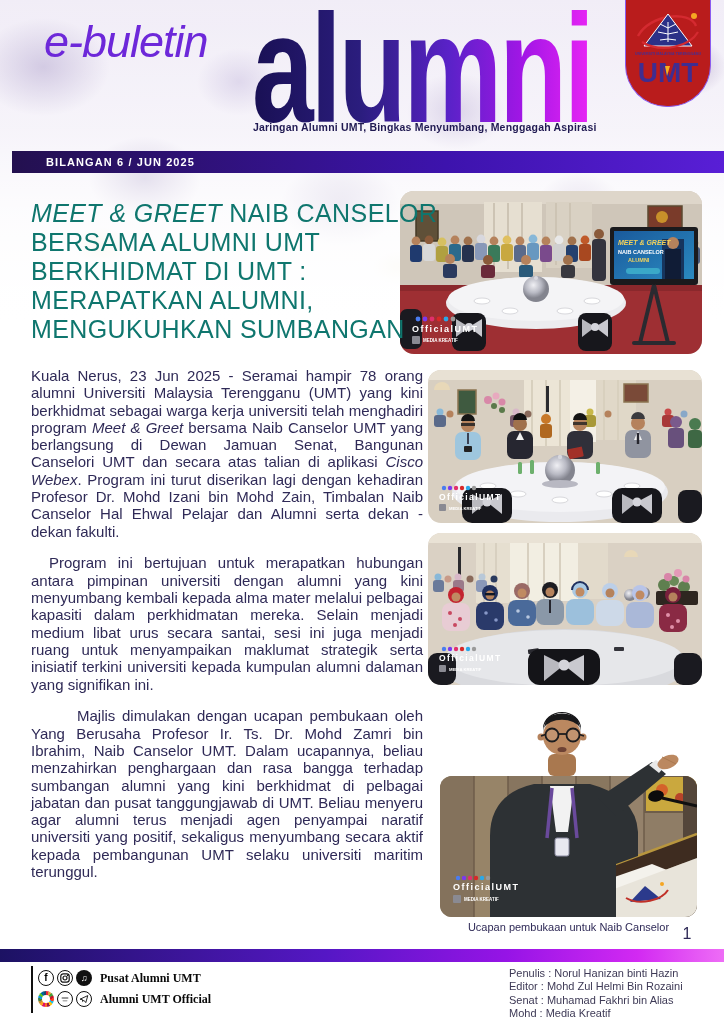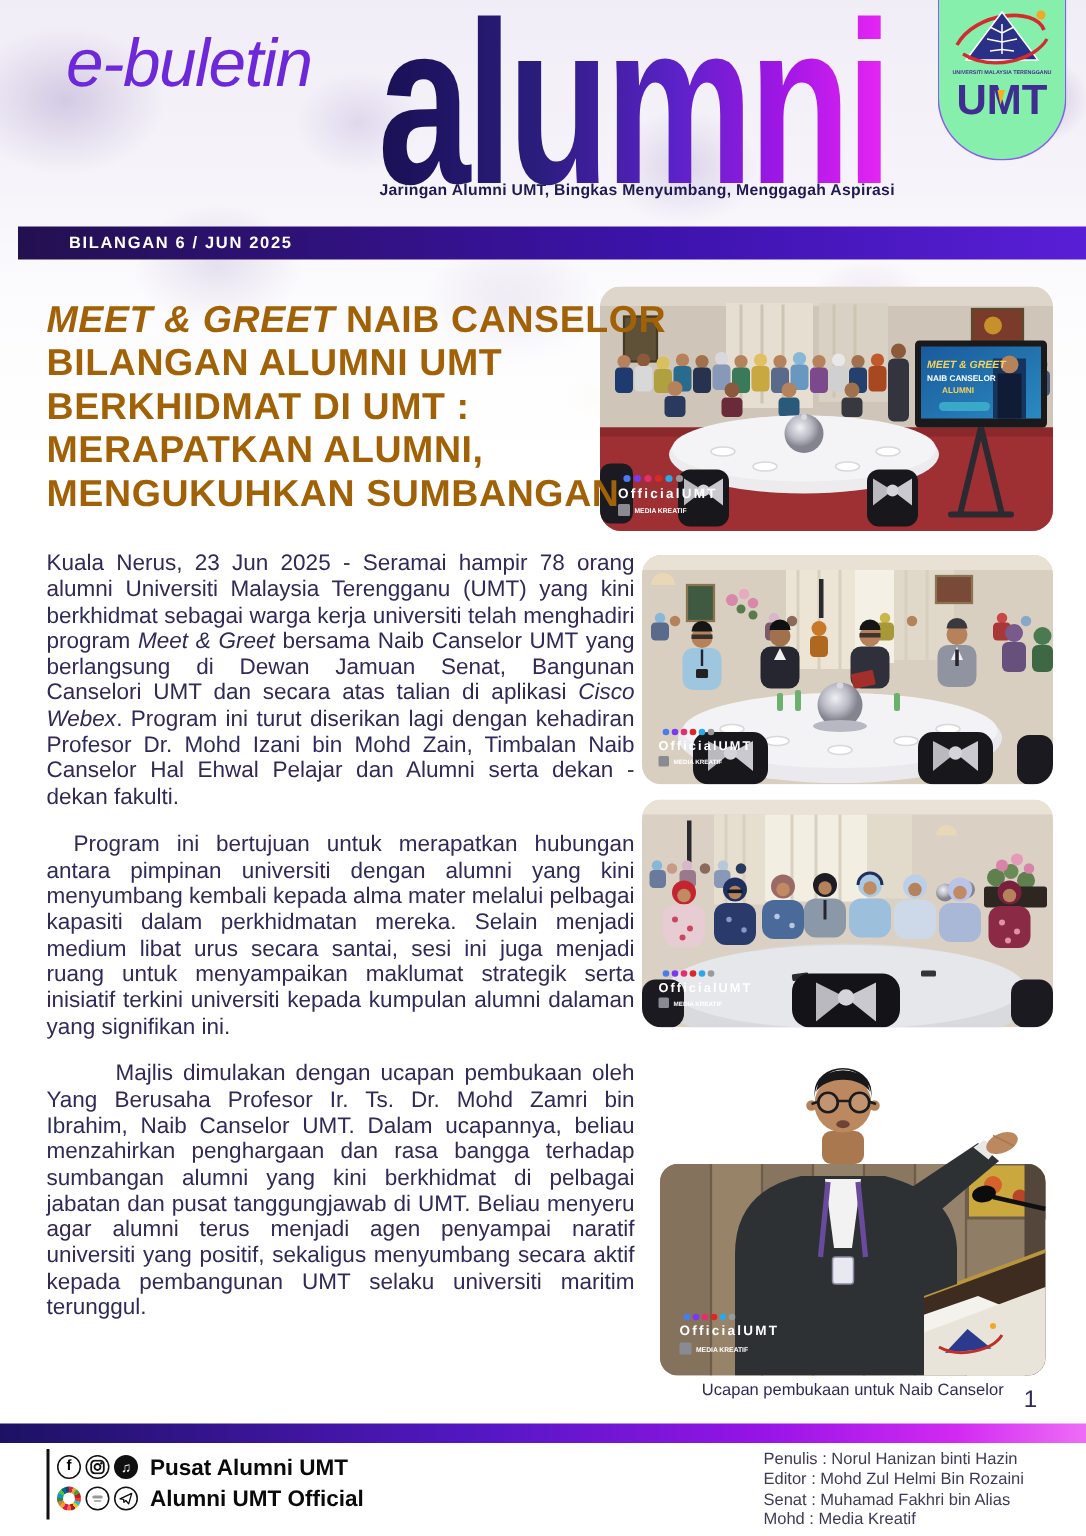--- a/index.html
+++ b/index.html
@@ -23,30 +23,30 @@
       background:linear-gradient(180deg,rgba(255,255,255,.42) 0%,rgba(255,255,255,.46) 34%,
                  rgba(255,255,255,.78) 58%,#ffffff 86%);}
   .brand-small{position:absolute;left:44px;top:16px;font-size:45px;font-weight:normal;
       font-style:italic;color:#6d28d9;letter-spacing:-1px;z-index:3;}
   .brand-big{position:absolute;left:252px;top:-8px;font-size:154px;line-height:1;
       font-weight:bold;letter-spacing:-4px;transform:scaleX(.72);transform-origin:left top;
       color:#4a1fb0;background:linear-gradient(90deg,#191054 0%,#2b1d7e 32%,#5a22c8 58%,#a316e6 80%,#ea25f5 100%);
       -webkit-background-clip:text;background-clip:text;-webkit-text-fill-color:transparent;z-index:3;}
   .tagline{position:absolute;left:253px;top:121px;font-size:10.5px;font-weight:bold;
       color:#201a52;letter-spacing:.2px;z-index:3;}
-  .logo-pill{position:absolute;right:13px;top:0;width:84px;height:106px;background:#86efac;
+  .logo-pill{position:absolute;right:13px;top:0;width:84px;height:106px;background:#b91c1c;
       border:1.5px solid #8a5cf0;border-top:none;border-radius:0 0 42px 42px;z-index:4;
-      display:flex;align-items:flex-start;justify-content:center;}
+      display:flex;align-items:center;justify-content:center;}
   .issue-bar{position:absolute;left:12px;top:151px;width:724px;height:22px;z-index:4;
       background:linear-gradient(90deg,#23104f 0%,#3d13ad 60%,#5a1fd8 100%);
       color:#fff;font-size:11px;font-weight:bold;letter-spacing:1.1px;line-height:22px;
       padding-left:34px;box-sizing:border-box;}
   
   .headline{position:absolute;left:31px;top:199px;width:452px;z-index:6;
-      font-size:25px;line-height:29px;font-weight:bold;color:#a16207;letter-spacing:.4px;}
+      font-size:25px;line-height:29px;font-weight:normal;color:#0f766e;letter-spacing:.4px;}
   
   .photo{position:absolute;overflow:hidden;border-radius:13px;}
   .photo svg{display:block;width:100%;height:100%;}
   .photo-main{left:400px;top:191px;width:302px;height:163px;border-radius:14px;z-index:2;}
   .photo-a{left:428px;top:370px;width:274px;height:153px;}
   .photo-b{left:428px;top:533px;width:274px;height:152px;}
   .speaker-wrap{position:absolute;left:440px;top:706px;width:257px;height:211px;z-index:2;}
   .speaker-wrap svg{display:block;width:100%;height:100%;}
   
   .article{position:absolute;left:31px;top:367px;width:392px;font-size:15px;
@@ -71,21 +71,21 @@
   .soc .glyph{font-size:10px;font-weight:bold;line-height:1;}
   .soc.fill .glyph{font-size:9px;color:#fff;}
   .soc svg{display:block;}
   .sdg{background:conic-gradient(#e5243b 0 21deg,#dda63a 21deg 42deg,#4c9f38 42deg 64deg,
       #c5192d 64deg 85deg,#ff3a21 85deg 106deg,#26bde2 106deg 127deg,#fcc30b 127deg 148deg,
       #a21942 148deg 169deg,#fd6925 169deg 190deg,#dd1367 190deg 212deg,#fd9d24 212deg 233deg,
       #bf8b2e 233deg 254deg,#3f7e44 254deg 275deg,#0a97d9 275deg 296deg,#56c02b 296deg 318deg,
       #00689d 318deg 339deg,#19486a 339deg 360deg);}
   .sdg::after{content:"";position:absolute;left:4px;top:4px;width:8px;height:8px;
       border-radius:50%;background:#fff;}
-  .soc-label{font-size:15px;font-weight:bold;color:#0a0a0a;margin-left:5px;white-space:nowrap;}
+  .soc-label{font-size:12px;font-weight:bold;color:#0a0a0a;margin-left:5px;white-space:nowrap;font-family:Liberation Serif, serif;}
   .credits{position:absolute;left:509px;top:967px;font-size:11px;line-height:13.4px;color:#3e3a56;}
 </style>
 </head>
 <body>
 
 <div class="page">
 
   <div class="header-bg"></div>
   <div class="brand-small">e-buletin</div>
   <div class="brand-big">alumni</div>
@@ -109,21 +109,21 @@
       <text x="36" y="49" text-anchor="middle" font-size="3.6" font-weight="bold" fill="#4b2e8c">UNIVERSITI MALAYSIA TERENGGANU</text>
       <text x="36" y="76" text-anchor="middle" font-size="28" font-weight="bold" fill="#3f2d90">UMT</text>
       <polygon points="33,60 38,60 35,70" fill="#f5b01e"></polygon>
     </svg>
   </div>
 
   <div class="issue-bar">BILANGAN 6 / JUN 2025</div>
 
   <div class="headline">
       <div><em>MEET &amp; GREET</em> NAIB CANSELOR</div>
-      <div>BILANGAN ALUMNI UMT</div>
+      <div>BERSAMA ALUMNI UMT</div>
       <div>BERKHIDMAT DI UMT :</div>
       <div>MERAPATKAN ALUMNI,</div>
       <div>MENGUKUHKAN SUMBANGAN</div>
     </div>
 
   <div class="photo photo-main">
     <svg viewBox="0 0 302 163" preserveAspectRatio="none">
       <rect width="302" height="163" fill="#cfc6b9"></rect>
       <rect width="302" height="13" fill="#ded6ca"></rect>
       <rect x="84" y="11" width="58" height="70" fill="#e6dfd1"></rect>

